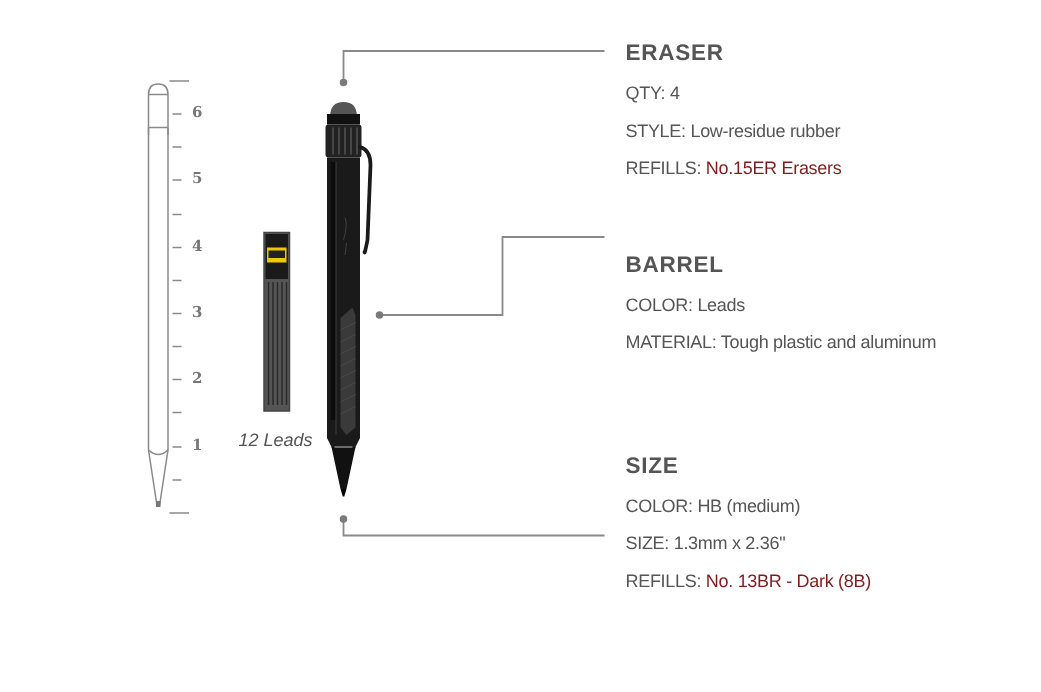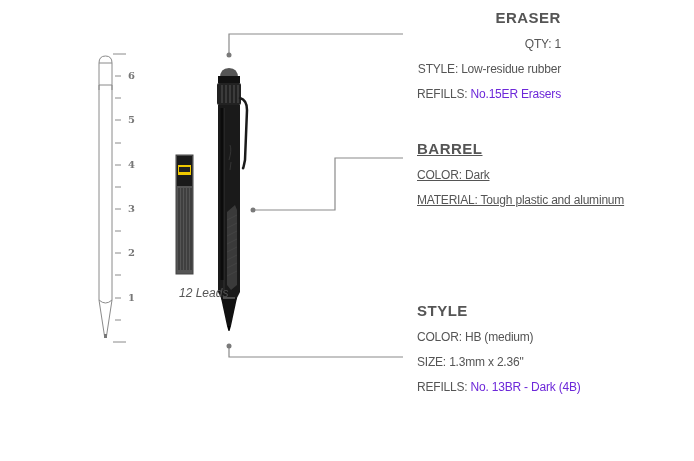--- a/index.html
+++ b/index.html
@@ -17,21 +17,20 @@
       line-height: 10px;
     }
 
     .leads-caption {
       position: absolute;
       left: 159px; top: 286px;
       font-family: "Liberation Sans", sans-serif;
       font-style: italic;
       font-size: 12px;
       color: #555;
-      margin-left: 20px;
     }
 
     .spec {
       position: absolute;
       left: 417px;
     }
     .spec-title {
       font-family: "Liberation Sans", sans-serif;
       font-weight: bold;
       font-size: 15px;
@@ -41,21 +40,21 @@
       margin-bottom: 5px;
     }
     .spec-line {
       font-family: "Liberation Sans", sans-serif;
       font-size: 12px;
       color: #555;
       line-height: 25px;
       white-space: nowrap;
       letter-spacing: -0.2px;
     }
-    .spec-line .link { color: #6d28d9; }
+    .spec-line .link { color: #7f1d1d; }
   </style>
 </head>
 <body>
 
 <svg class="diagram-svg" viewBox="0 0 694 461" xmlns="http://www.w3.org/2000/svg">
 
   <g fill="none" stroke="#8a8a8a" stroke-width="1">
     <path d="M99,90 L99,63 Q99,56 105.5,56 Q112,56 112,63 L112,90"></path>
     <line x1="99" y1="63" x2="112" y2="63"></line>
     <line x1="99" y1="85" x2="112" y2="85"></line>
@@ -149,31 +148,31 @@
 
 <span class="ruler-label" style="left:128px; top:71px;">6</span>
 <span class="ruler-label" style="left:128px; top:115px;">5</span>
 <span class="ruler-label" style="left:128px; top:160px;">4</span>
 <span class="ruler-label" style="left:128px; top:204px;">3</span>
 <span class="ruler-label" style="left:128px; top:248px;">2</span>
 <span class="ruler-label" style="left:128px; top:293px;">1</span>
 
 <span class="leads-caption">12 Leads</span>
 
-<div class="spec" style="top:9px;text-align:right;">
+<div class="spec" style="top:27px;">
   <div class="spec-title">ERASER</div>
-  <div class="spec-line"><span>QTY: 1</span></div>
+  <div class="spec-line"><span>QTY: 4</span></div>
   <div class="spec-line"><span>STYLE: Low-residue rubber</span></div>
   <div class="spec-line"><span>REFILLS: </span><span class="link">No.15ER Erasers</span></div>
 </div>
 
-<div class="spec" style="top:140px;text-decoration:underline;">
+<div class="spec" style="top:168px;">
   <div class="spec-title">BARREL</div>
-  <div class="spec-line"><span>COLOR: Dark</span></div>
+  <div class="spec-line"><span>COLOR: Leads</span></div>
   <div class="spec-line"><span>MATERIAL: Tough plastic and aluminum</span></div>
 </div>
 
 <div class="spec" style="top:302px;">
-  <div class="spec-title">STYLE</div>
+  <div class="spec-title">SIZE</div>
   <div class="spec-line"><span>COLOR: HB (medium)</span></div>
   <div class="spec-line"><span>SIZE: 1.3mm x 2.36"</span></div>
-  <div class="spec-line"><span>REFILLS: </span><span class="link">No. 13BR - Dark (4B)</span></div>
+  <div class="spec-line"><span>REFILLS: </span><span class="link">No. 13BR - Dark (8B)</span></div>
 </div>
 
 </body></html>

